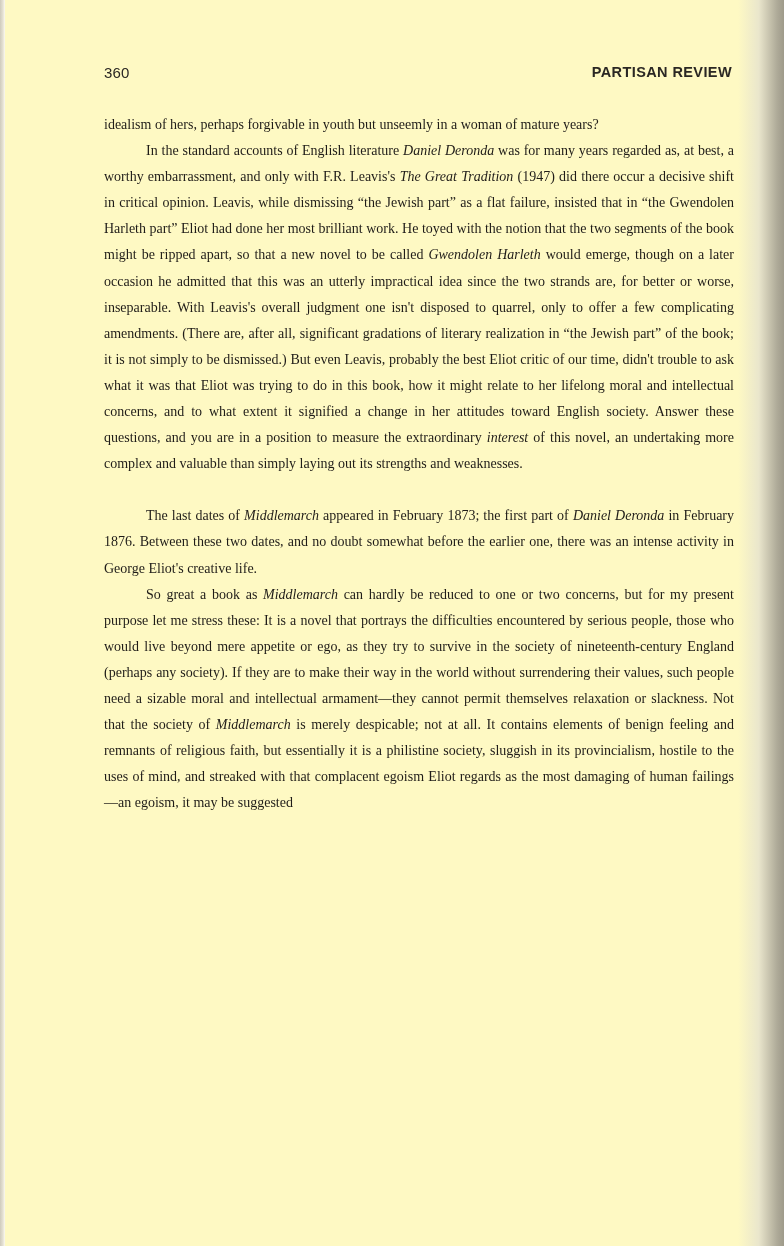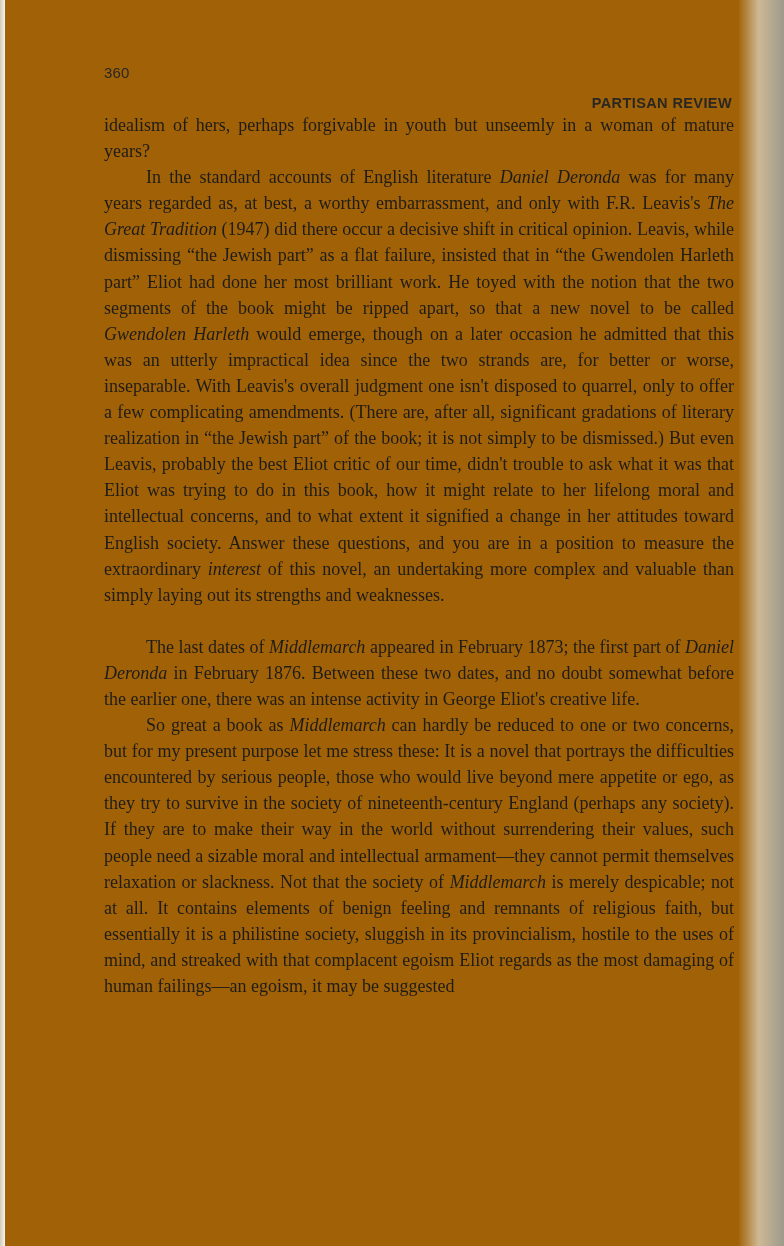--- a/index.html
+++ b/index.html
@@ -12,21 +12,21 @@
       overflow: hidden;
       background: #fcfaf0;
       position: relative;
     }
     .page {
       position: absolute;
       left: 0;
       top: 0;
       width: 784px;
       height: 1246px;
-      background: #a16207;
+      background: #fef9c3;
     }
     .left-edge {
       position: absolute;
       left: 0;
       top: 0;
       width: 5px;
       height: 1246px;
       background: linear-gradient(to right, #cfcbbd, #e6e2d4 60%, #fcfaf0);
     }
     .right-shadow {
@@ -53,29 +53,28 @@
       left: 0;
       top: 0;
     }
     .running-head .journal {
       position: absolute;
       right: 0;
       top: 0;
       font-weight: bold;
       font-size: 14.5px;
       letter-spacing: 0.4px;
-      margin-top: 31px;
     }
     .body-text {
       position: absolute;
       left: 104px;
       top: 112px;
       width: 630px;
       font-family: "Liberation Serif", serif;
-      font-size: 18px;
+      font-size: 14px;
       line-height: 26.1px;
       color: #1f1c18;
       text-align: justify;
       hyphens: none;
     }
     .body-text p {
       margin: 0;
     }
     .indent {
       text-indent: 42px;

